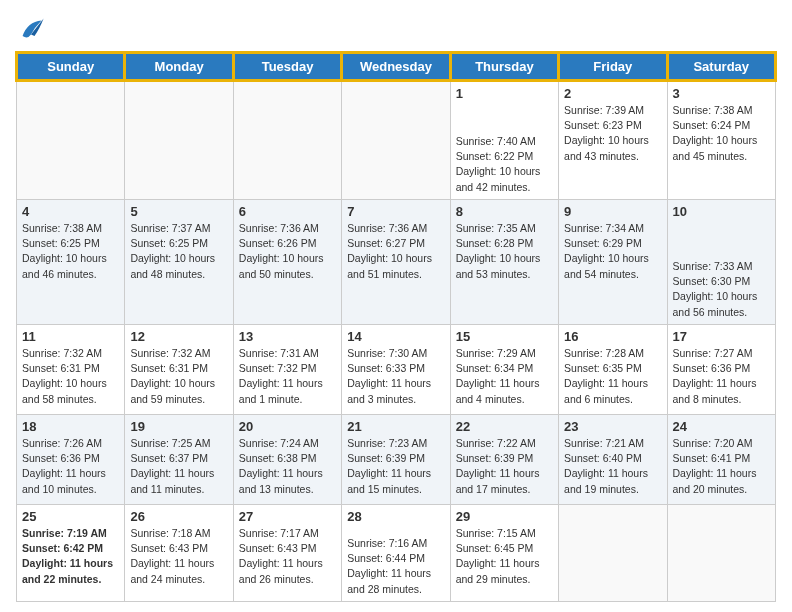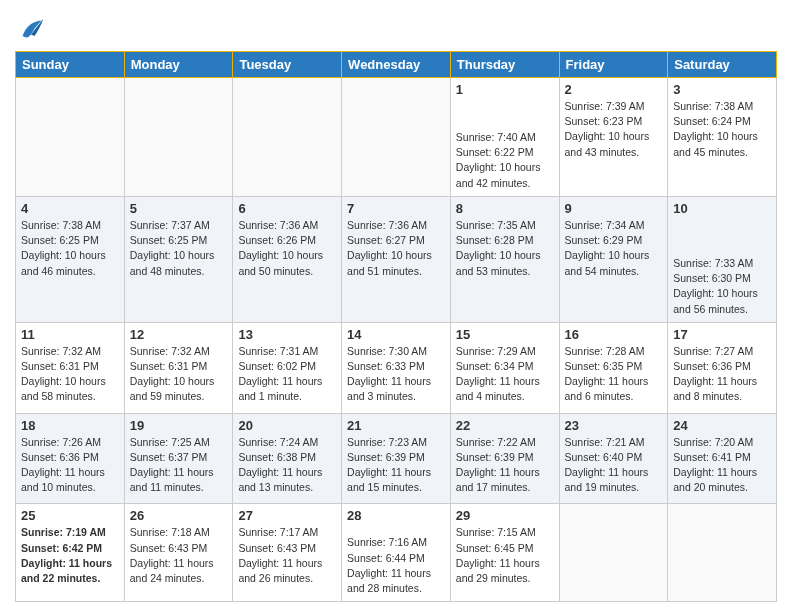--- a/index.html
+++ b/index.html
@@ -55,25 +55,25 @@
     }
     table {
       width: 100%;
       border-collapse: collapse;
       table-layout: fixed;
       flex: 1;
     }
     thead th {
       background-color: #2a7abf;
       color: #fff;
-      text-align: left;
+      text-align: center;
       padding: 5px 6px;
       font-size: 13px;
       font-weight: bold;
-      border: 1px solid #eab308;
+      border: 3px solid #eab308;
     }
     tbody td {
       vertical-align: top;
       border: 1px solid #ccc;
       padding: 4px 5px;
       font-size: 10.5px;
       color: #333;
       height: 90px;
       width: calc(100% / 7);
     }
@@ -222,21 +222,21 @@
           <td>
             <span class="day-num">12</span>
             <div class="sun-info" style="white-space: pre-line;">Sunrise: 7:32 AM
 Sunset: 6:31 PM
 Daylight: 10 hours
 and 59 minutes.</div>
           </td>
           <td>
             <span class="day-num">13</span>
             <div class="sun-info" style="white-space: pre-line;">Sunrise: 7:31 AM
-Sunset: 6:02 PM
+Sunset: 7:32 PM
 Daylight: 11 hours
 and 1 minute.</div>
           </td>
           <td>
             <span class="day-num">14</span>
             <div class="sun-info" style="white-space: pre-line;">Sunrise: 7:30 AM
 Sunset: 6:33 PM
 Daylight: 11 hours
 and 3 minutes.</div>
           </td>

